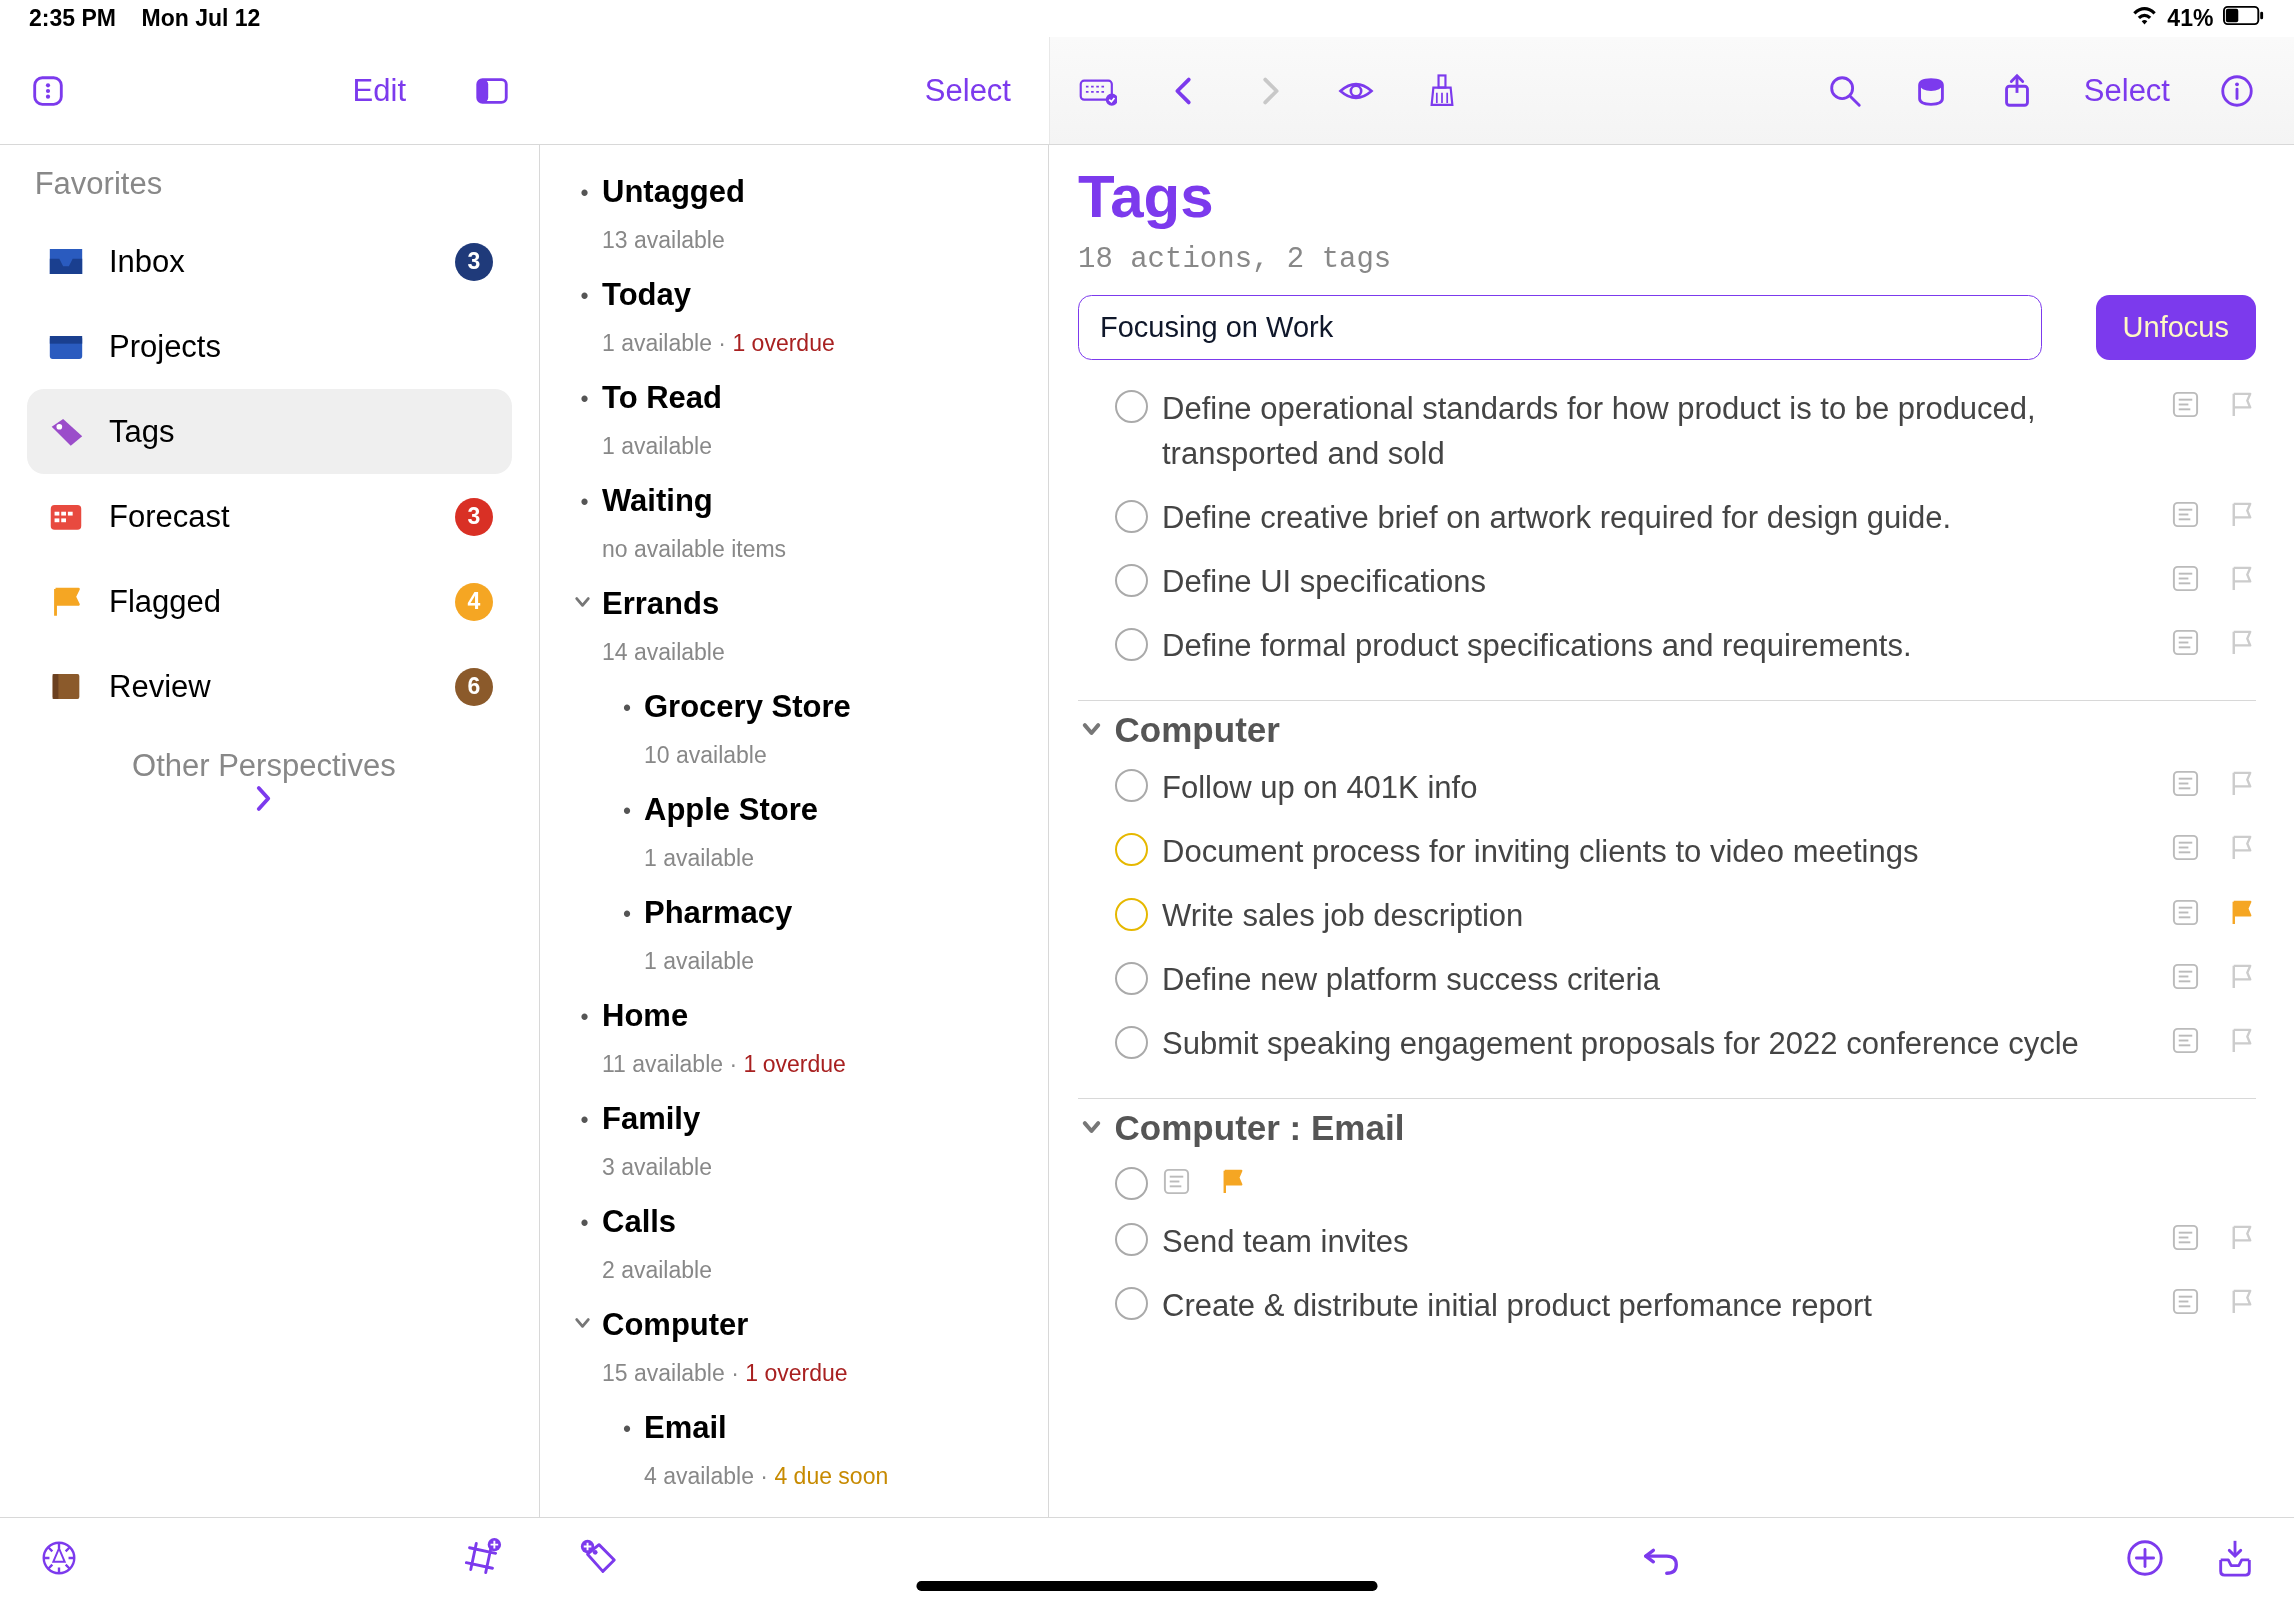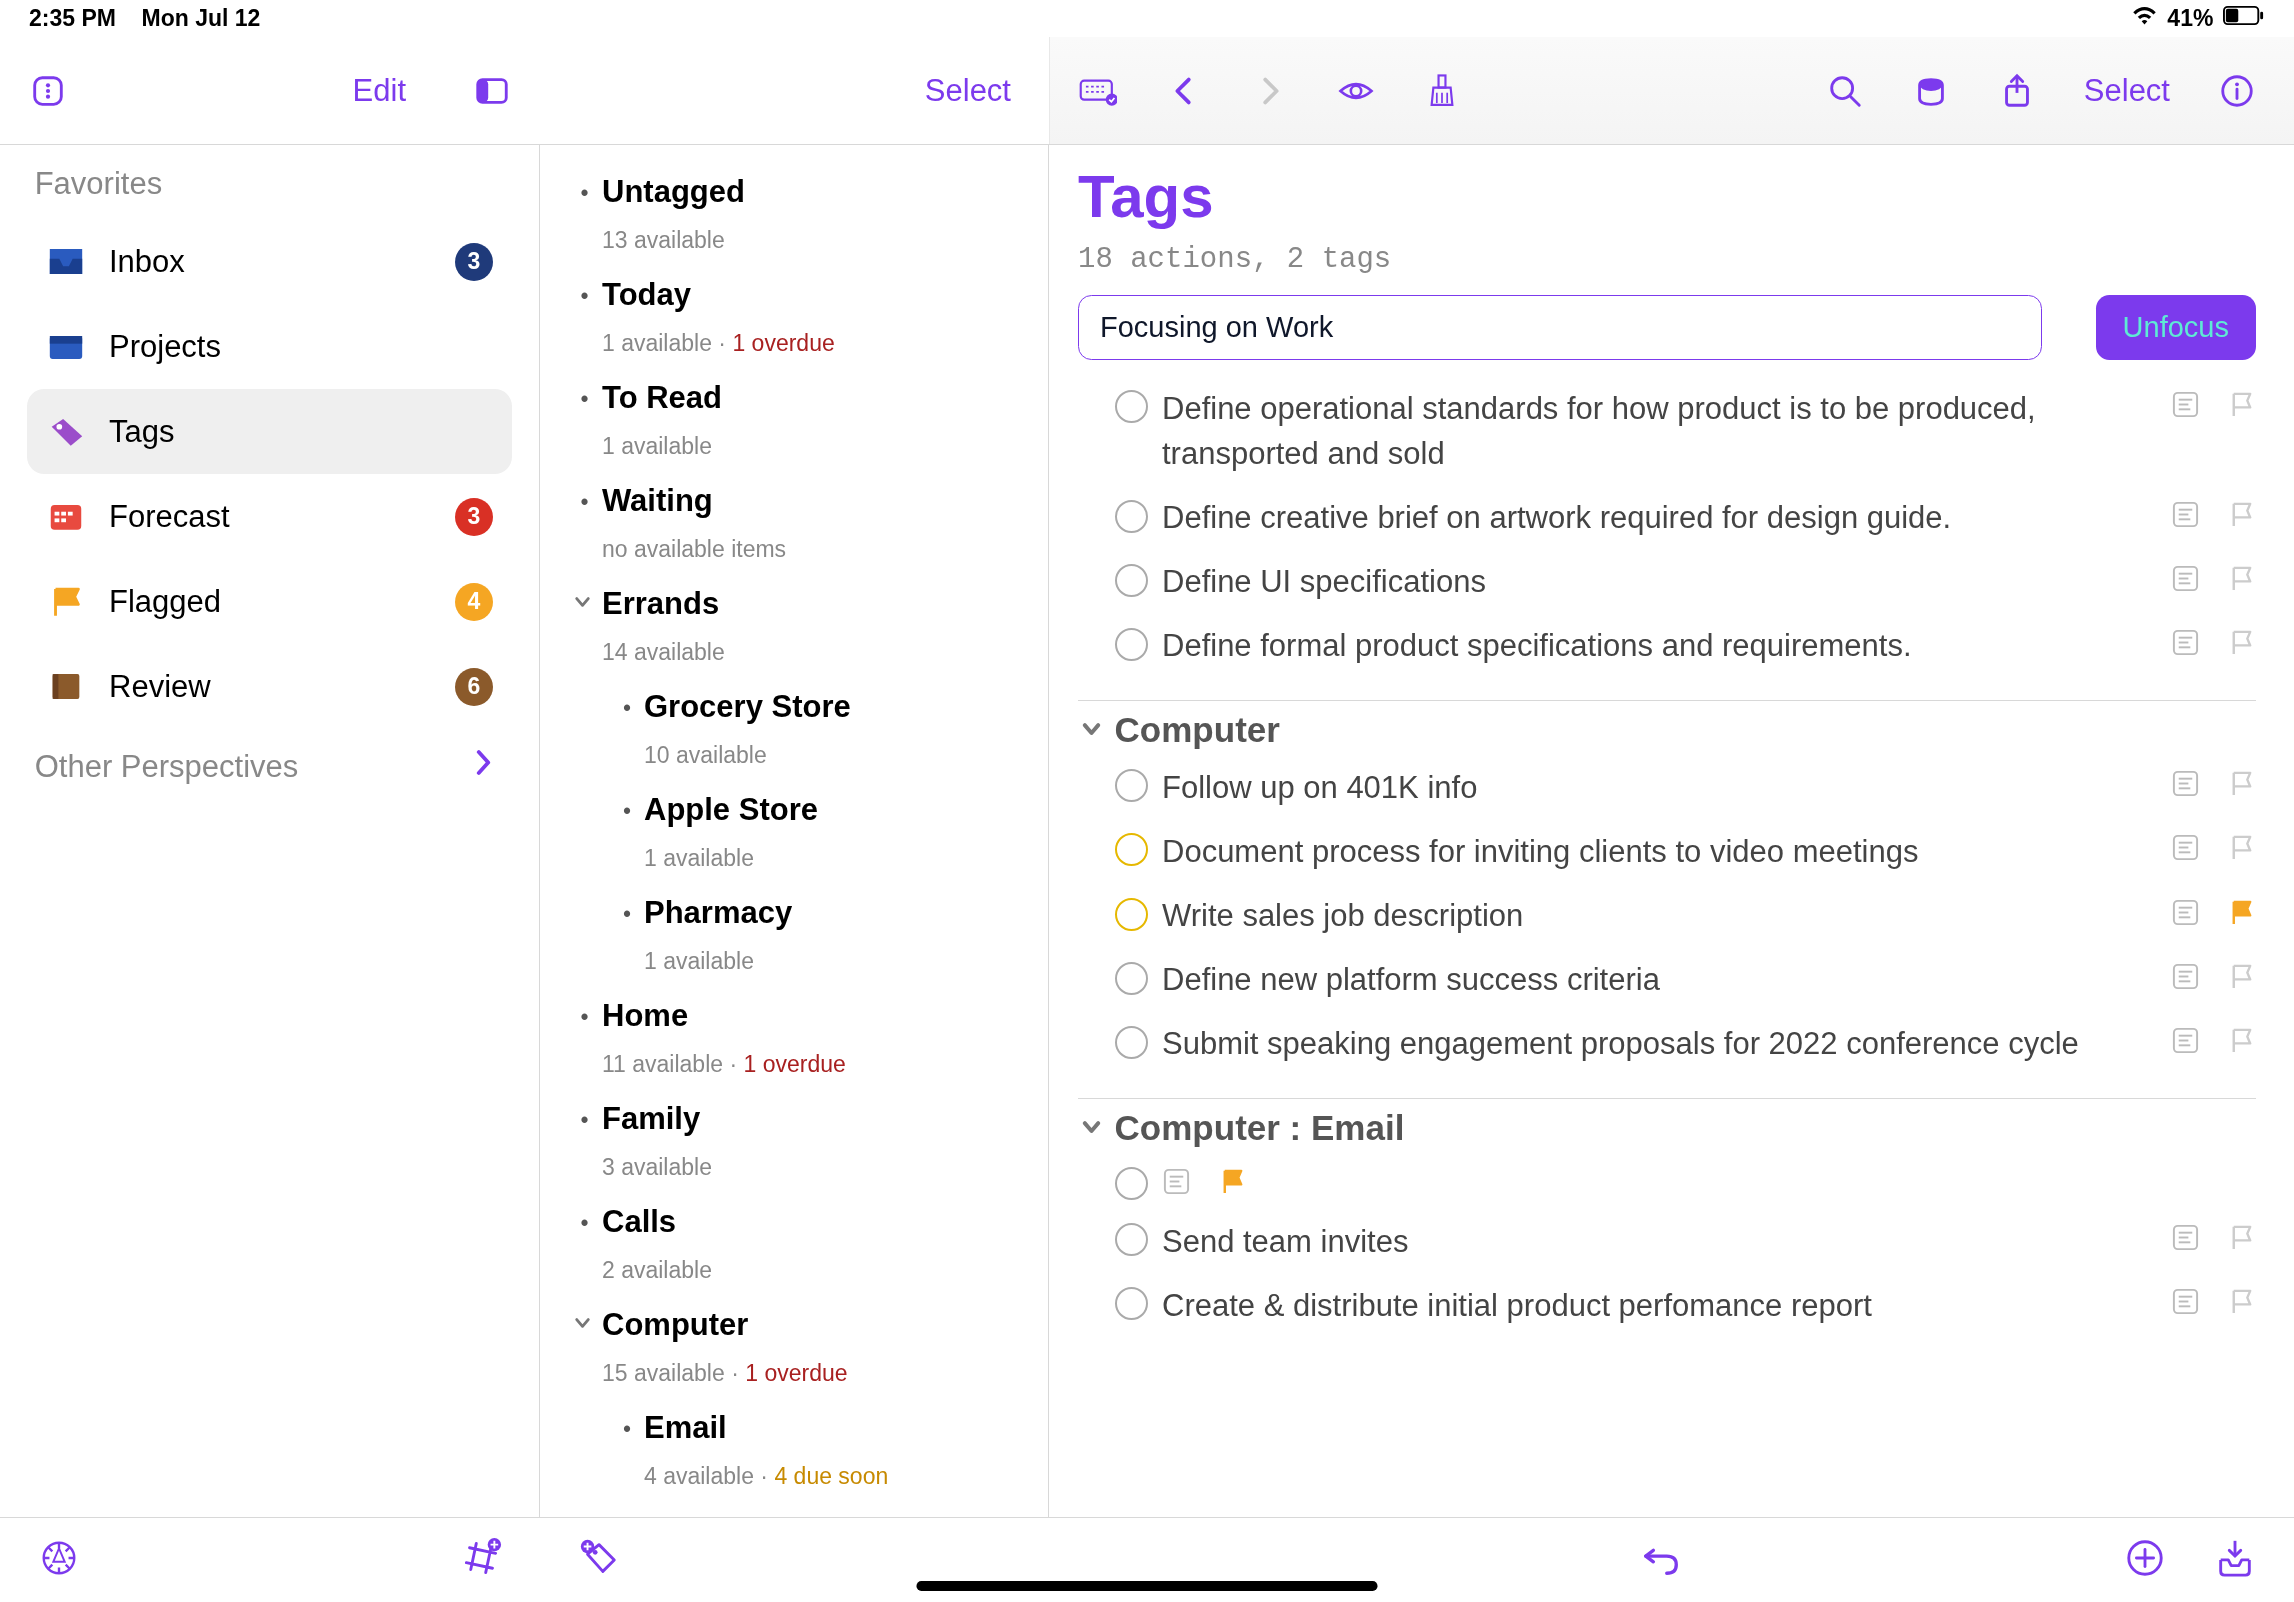--- a/index.html
+++ b/index.html
@@ -119,20 +119,21 @@
     padding: 0 9.6px;
   }
   .sb-other {
     display: flex;
     align-items: center;
     justify-content: space-between;
     padding: 19px 19px 0 7.7px;
     font-size: 31px;
     color: #888;
     cursor: pointer;
+    flex-direction: column;
   }
   
   
   .taglist {
     width: 509px;
     border-right: 1px solid #d8d8d8;
     padding: 17.3px 27px;
     overflow: hidden;
     position: relative;
   }
@@ -179,21 +180,21 @@
     border-radius: 13.4px;
     height: 65px;
     display: flex;
     align-items: center;
     padding: 0 21px;
     font-size: 29px;
     color: #0f172a;
   }
   .unfocus-btn {
     background: #7c3aed;
-    color: #5eead4;
+    color: #fef9c3;
     border-radius: 13.4px;
     height: 65px;
     padding: 0 27px;
     display: flex;
     align-items: center;
     font-size: 29px;
     cursor: pointer;
     margin-left: 36px;
   }
   .section-header {

